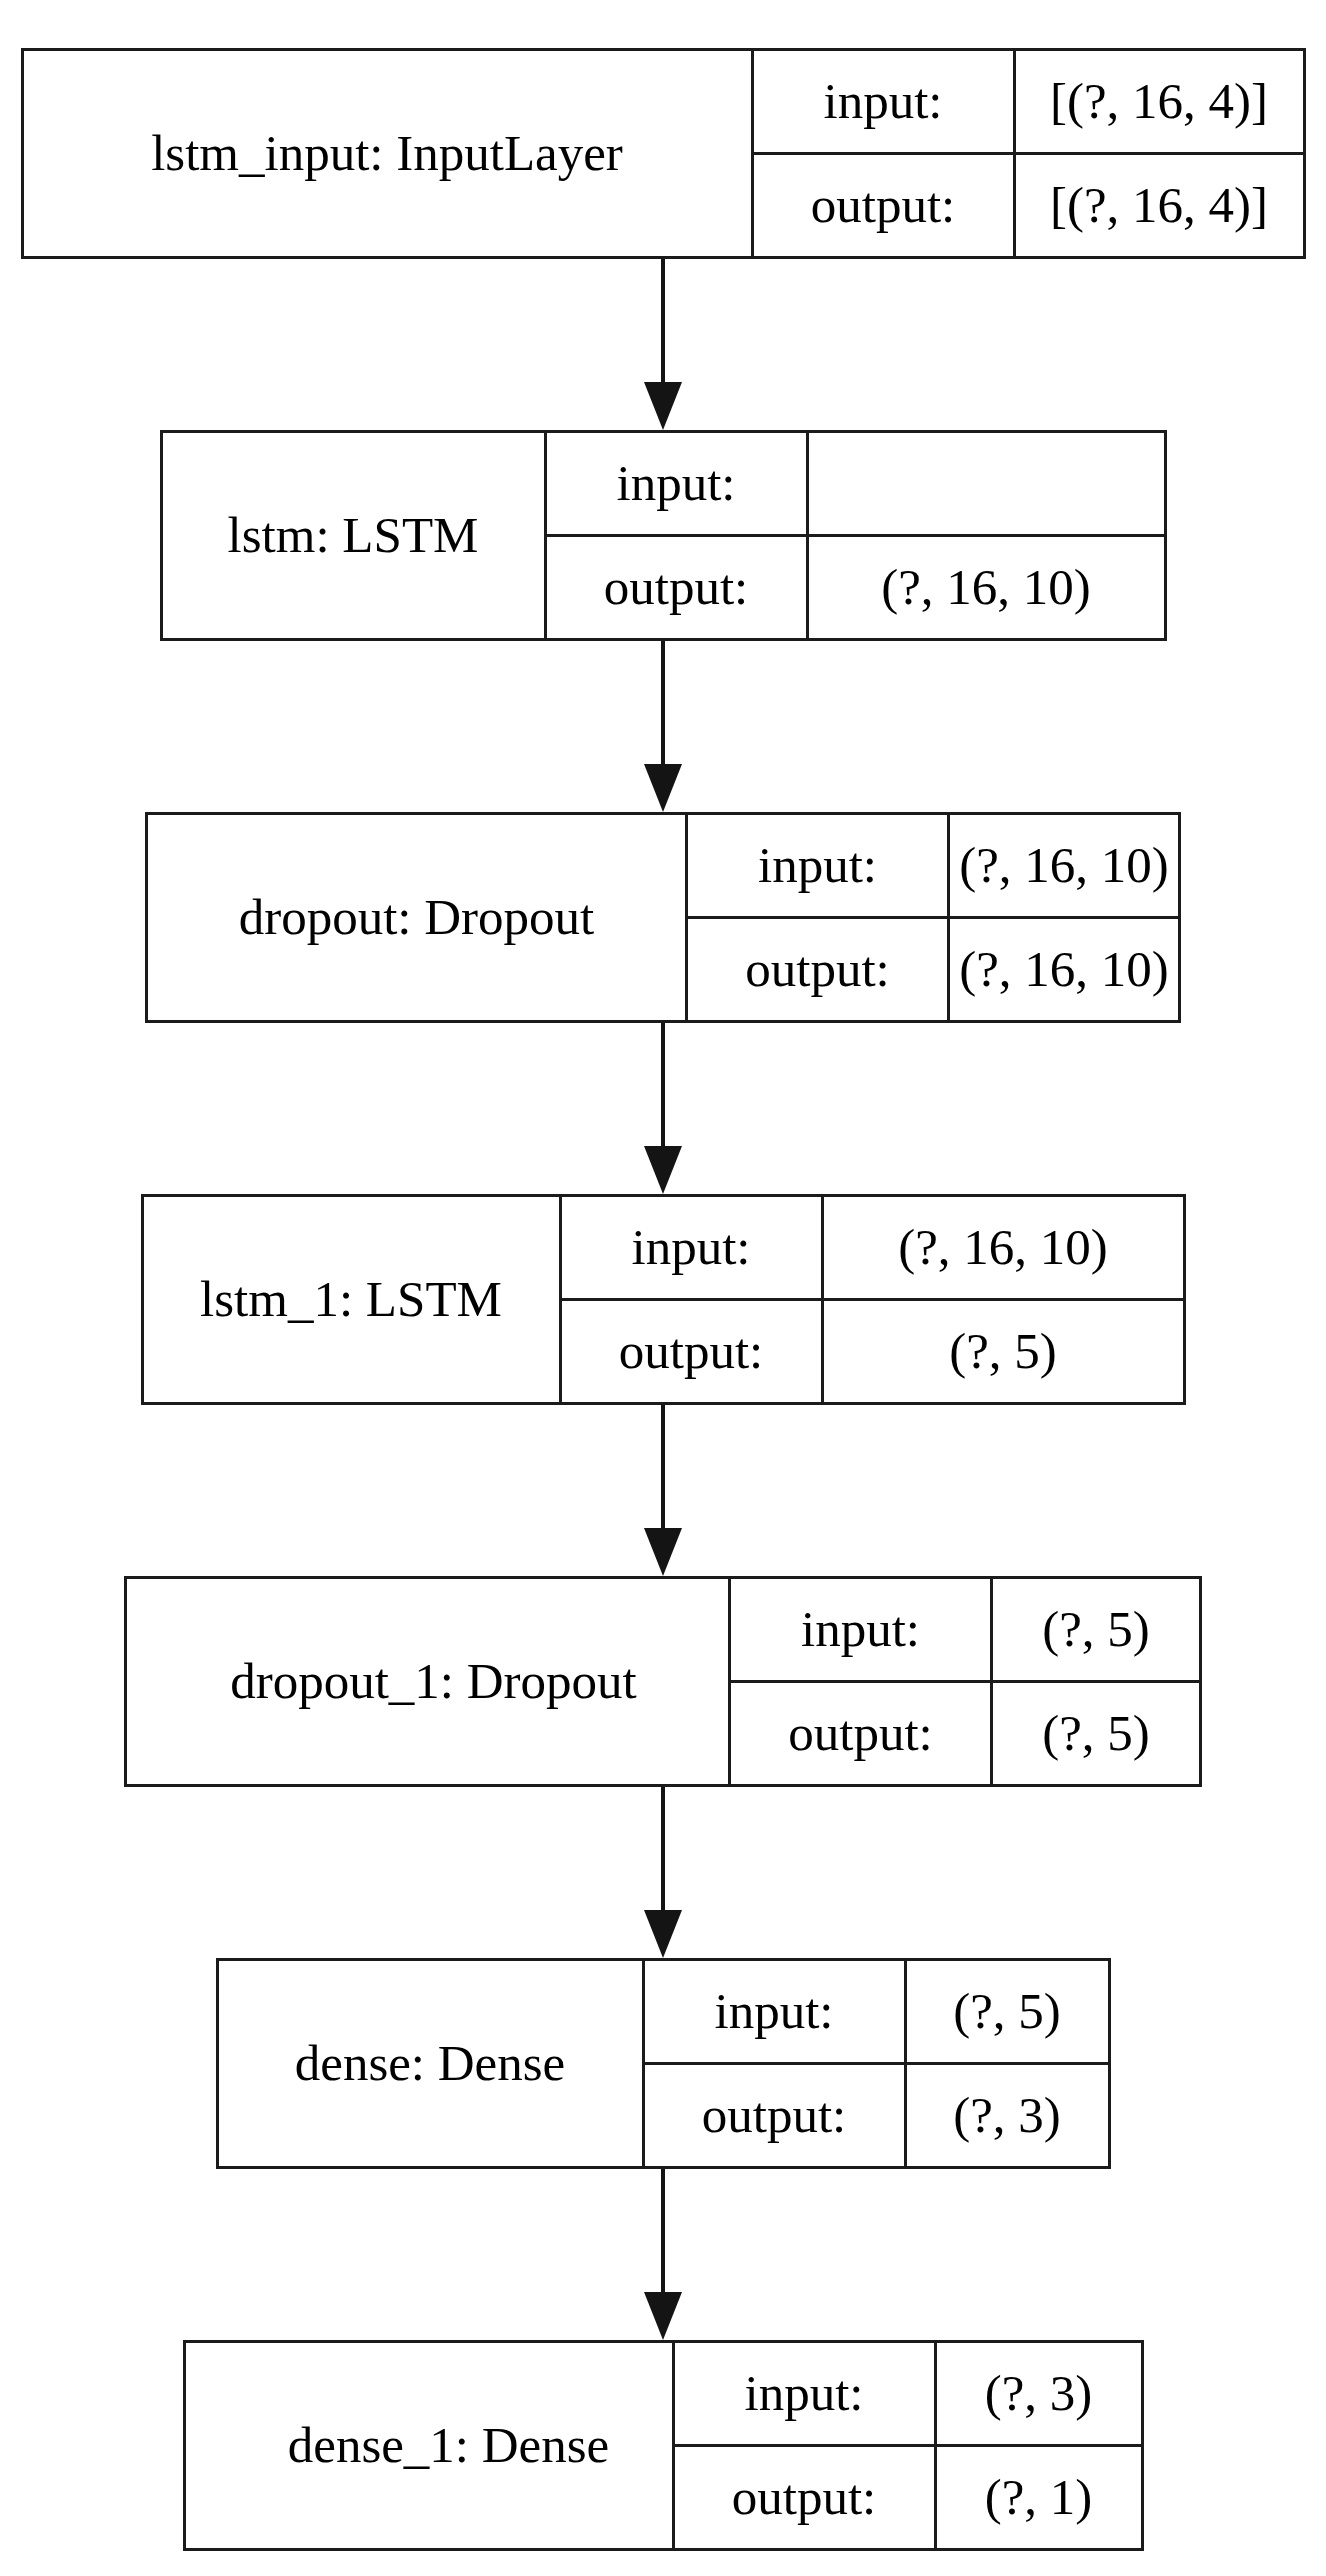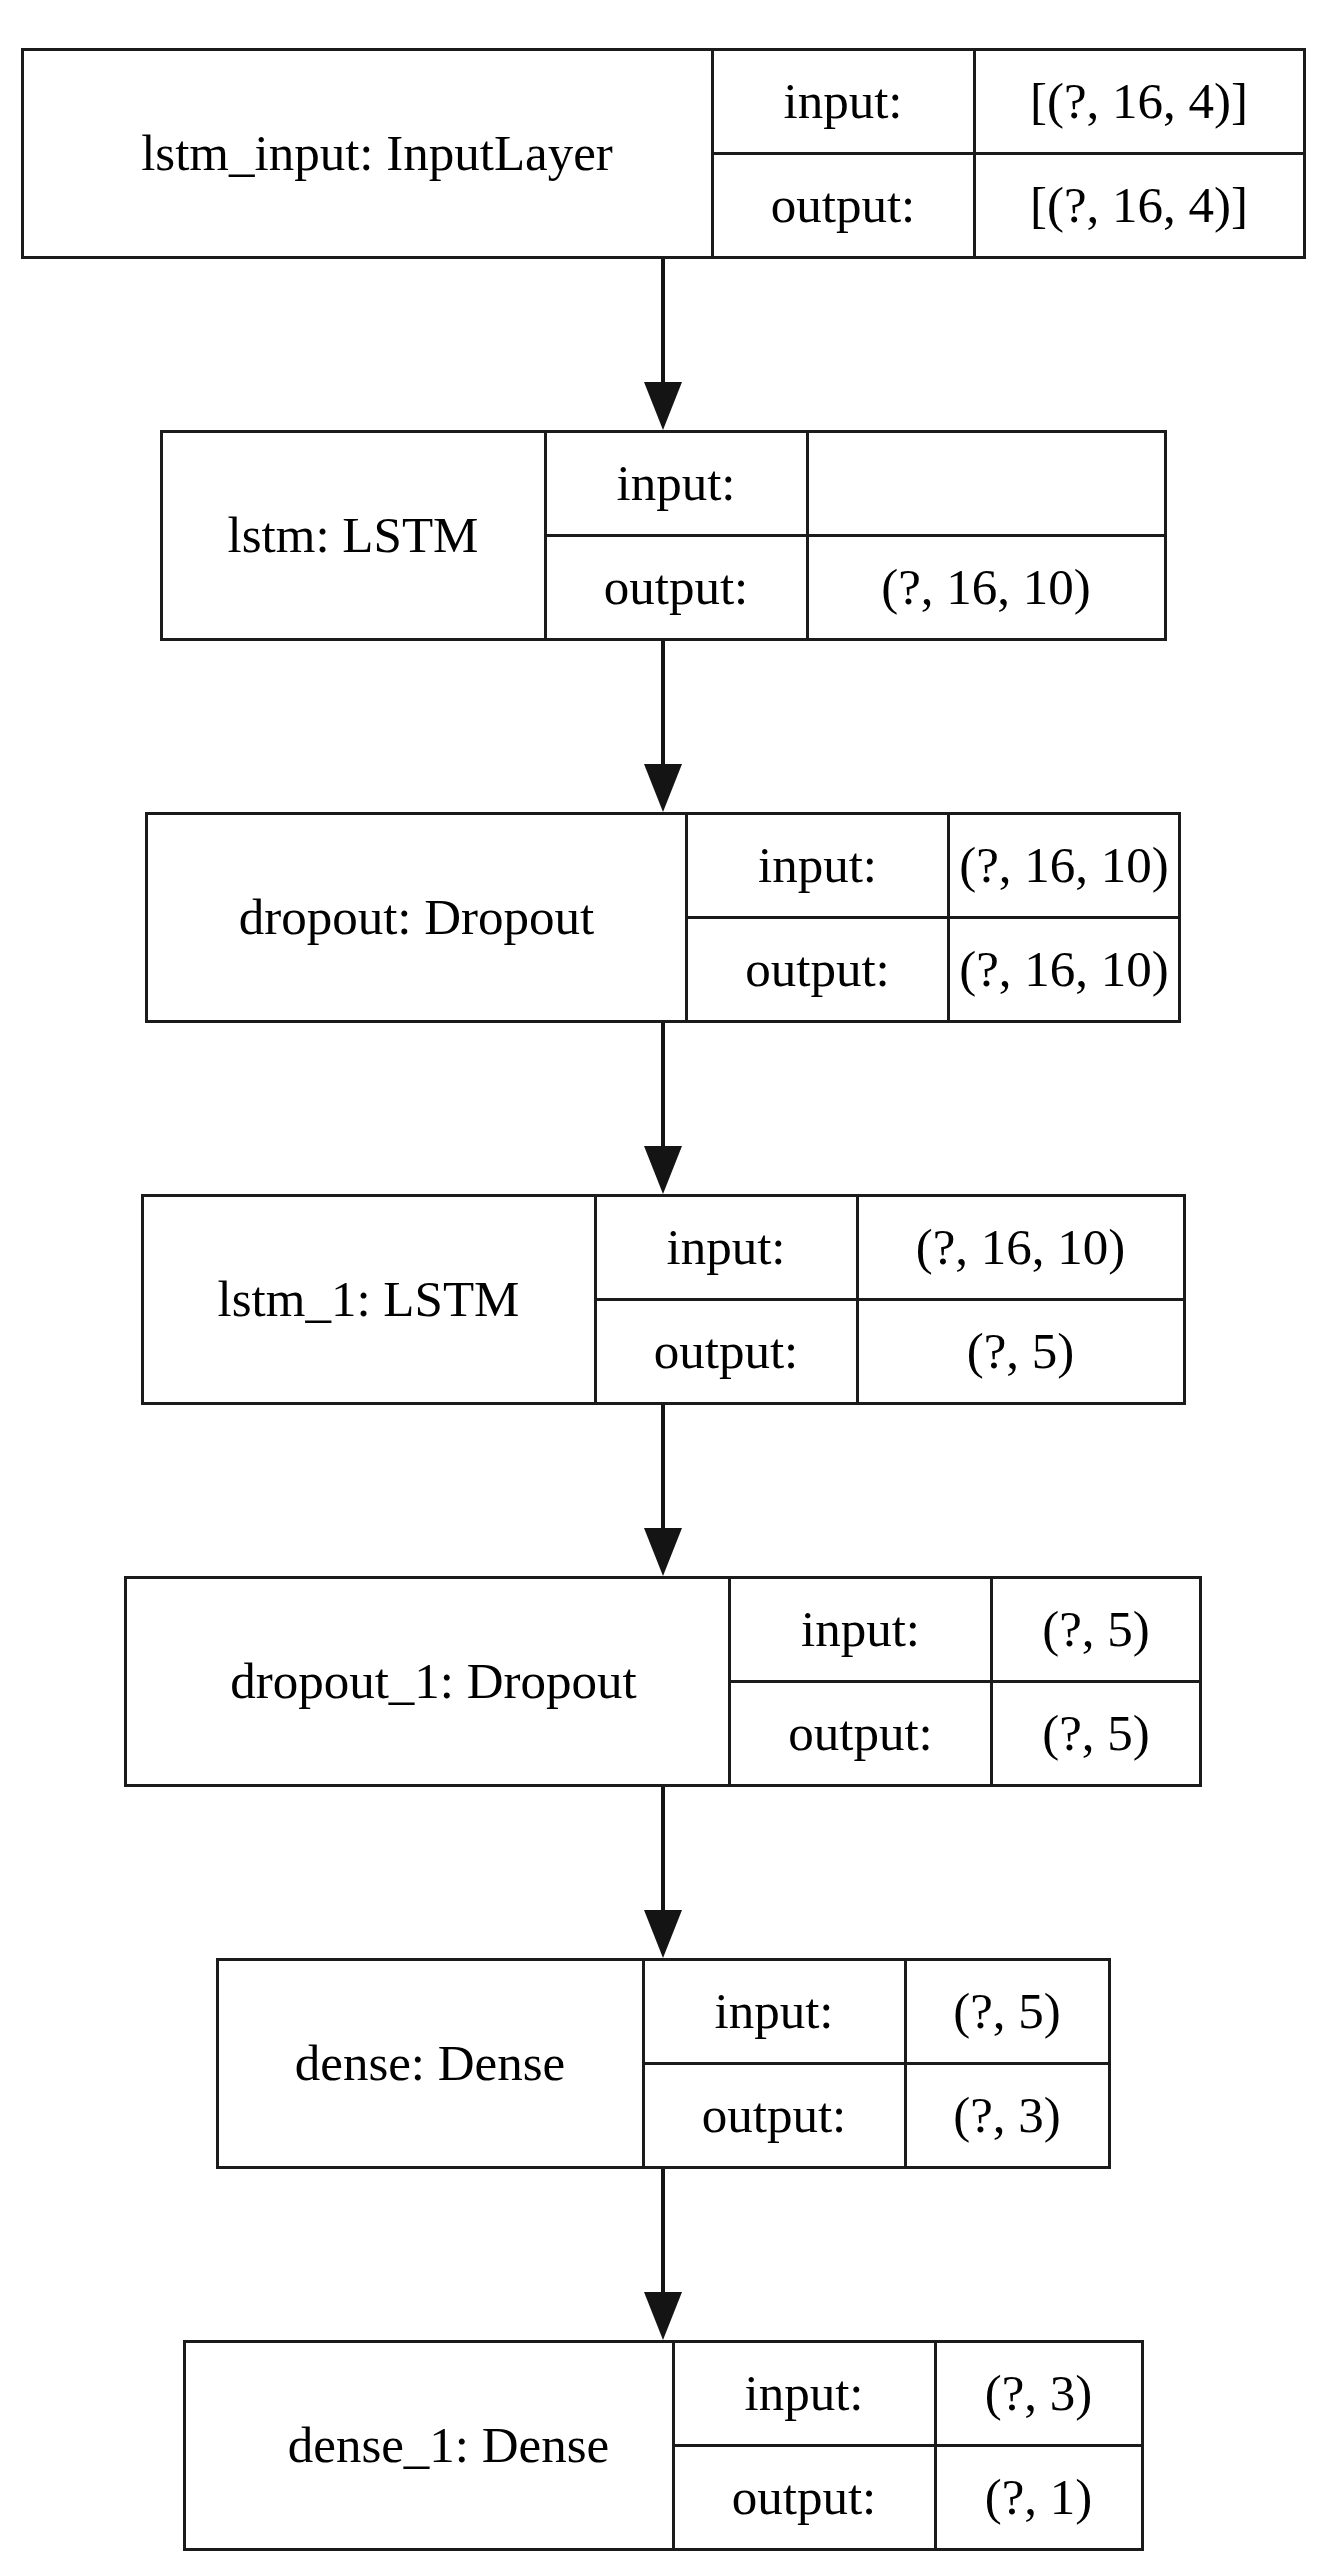--- a/index.html
+++ b/index.html
@@ -62,24 +62,24 @@
   .io-label {
     width: 262px;
     flex: none;
     border-right: 3.5px solid #1b1b1b;
   }
   .io-value {
     flex: 1;
     min-width: 0;
   }
   
-  .n0 { width: 1285px; } .n0 .cell-name { width: 670px; margin-left: 20px; }
+  .n0 { width: 1285px; } .n0 .cell-name { width: 730px; }
   .n1 { width: 1007px; } .n1 .cell-name { width: 384px; }
   .n2 { width: 1036px; } .n2 .cell-name { width: 540px; }
-  .n3 { width: 1045px; } .n3 .cell-name { width: 453px; }
+  .n3 { width: 1045px; } .n3 .cell-name { width: 418px; }
   .n4 { width: 1078px; } .n4 .cell-name { width: 604px; padding-left: 12px; }
   .n5 { width: 895px; } .n5 .cell-name { width: 426px; }
   .n6 { width: 961px; } .n6 .cell-name { width: 489px; padding-left: 40px; }
   
   .arrow {
     height: 171px;
     flex: none;
     display: flex;
     flex-direction: column;
     align-items: center;

